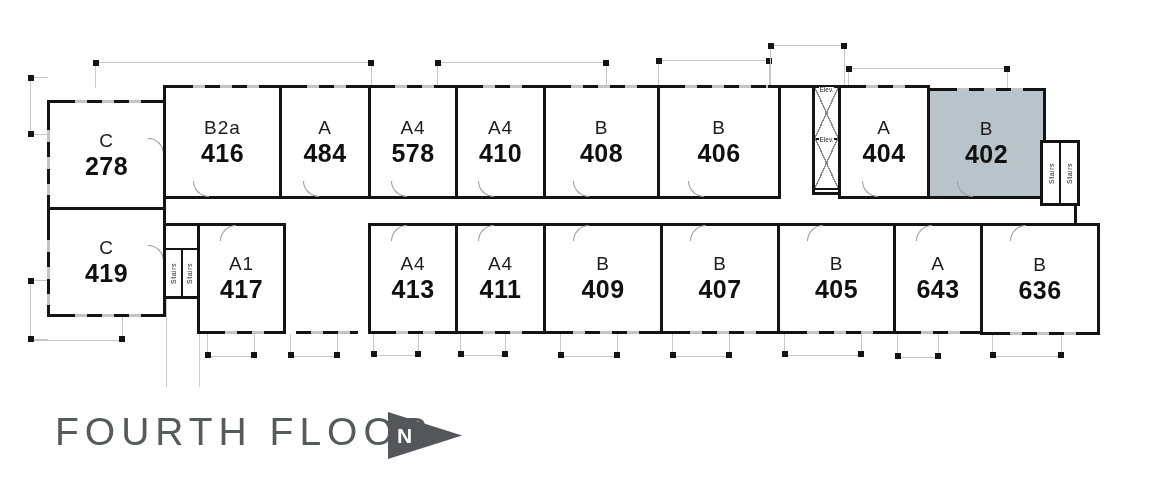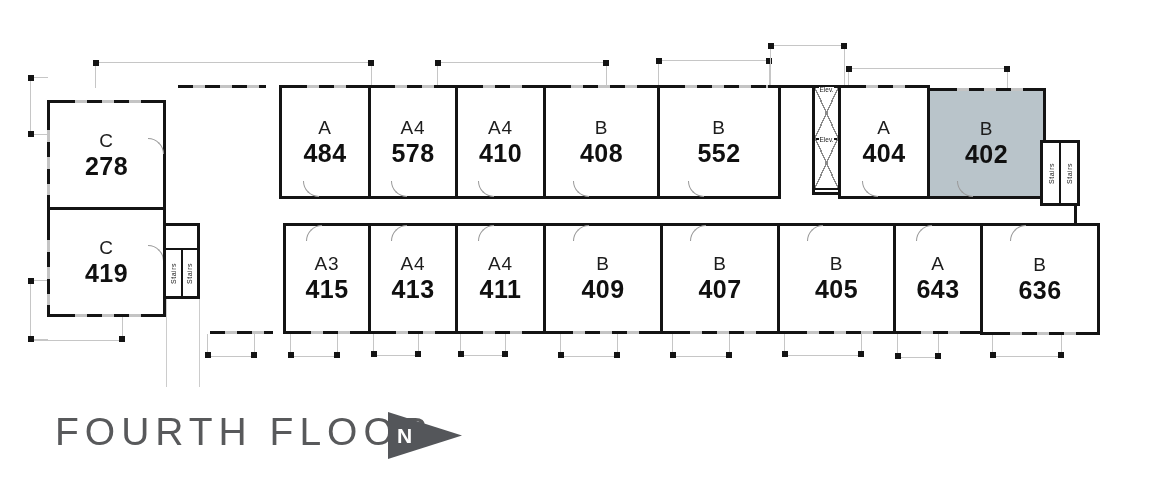--- a/index.html
+++ b/index.html
@@ -88,52 +88,56 @@
 
   <div class="unit d-right" style="left:47px;top:100px;width:119px;height:110px">
     <span class="utype">C</span>
     <span class="unum">278</span>
   </div>
   <div class="unit d-right" style="left:47px;top:207px;width:119px;height:110px">
     <span class="utype">C</span>
     <span class="unum">419</span>
   </div>
 
+  <div class="unit d-bottom" style="left:163px;top:85px;width:119px;height:114px">
+    <span class="utype">B2a</span>
+    <span class="unum">416</span>
+  </div>
   <div class="unit d-bottom" style="left:279px;top:85px;width:92px;height:114px">
     <span class="utype">A</span>
     <span class="unum">484</span>
   </div>
   <div class="unit d-bottom" style="left:368px;top:85px;width:90px;height:114px">
     <span class="utype">A4</span>
     <span class="unum">578</span>
   </div>
   <div class="unit d-bottom" style="left:455px;top:85px;width:91px;height:114px">
     <span class="utype">A4</span>
     <span class="unum">410</span>
   </div>
   <div class="unit d-bottom" style="left:543px;top:85px;width:117px;height:114px">
     <span class="utype">B</span>
     <span class="unum">408</span>
   </div>
   <div class="unit d-bottom" style="left:657px;top:85px;width:124px;height:114px">
     <span class="utype">B</span>
-    <span class="unum">552</span>
+    <span class="unum">406</span>
   </div>
   <div class="unit d-bottom" style="left:838px;top:85px;width:92px;height:114px">
     <span class="utype">A</span>
     <span class="unum">404</span>
   </div>
   <div class="unit hl d-bottom" style="left:927px;top:88px;width:119px;height:111px">
     <span class="utype">B</span>
     <span class="unum">402</span>
   </div>
 
-  <div class="unit d-top" style="left:283px;top:223px;width:88px;height:111px">
-    <span class="utype">A3</span>
-    <span class="unum">415</span>
+  <div class="unit d-top" style="left:197px;top:223px;width:89px;height:111px">
+    <span class="utype">A1</span>
+    <span class="unum">417</span>
   </div>
   <div class="unit d-top" style="left:368px;top:223px;width:90px;height:111px">
     <span class="utype">A4</span>
     <span class="unum">413</span>
   </div>
   <div class="unit d-top" style="left:455px;top:223px;width:91px;height:111px">
     <span class="utype">A4</span>
     <span class="unum">411</span>
   </div>
   <div class="unit d-top" style="left:543px;top:223px;width:120px;height:111px">

